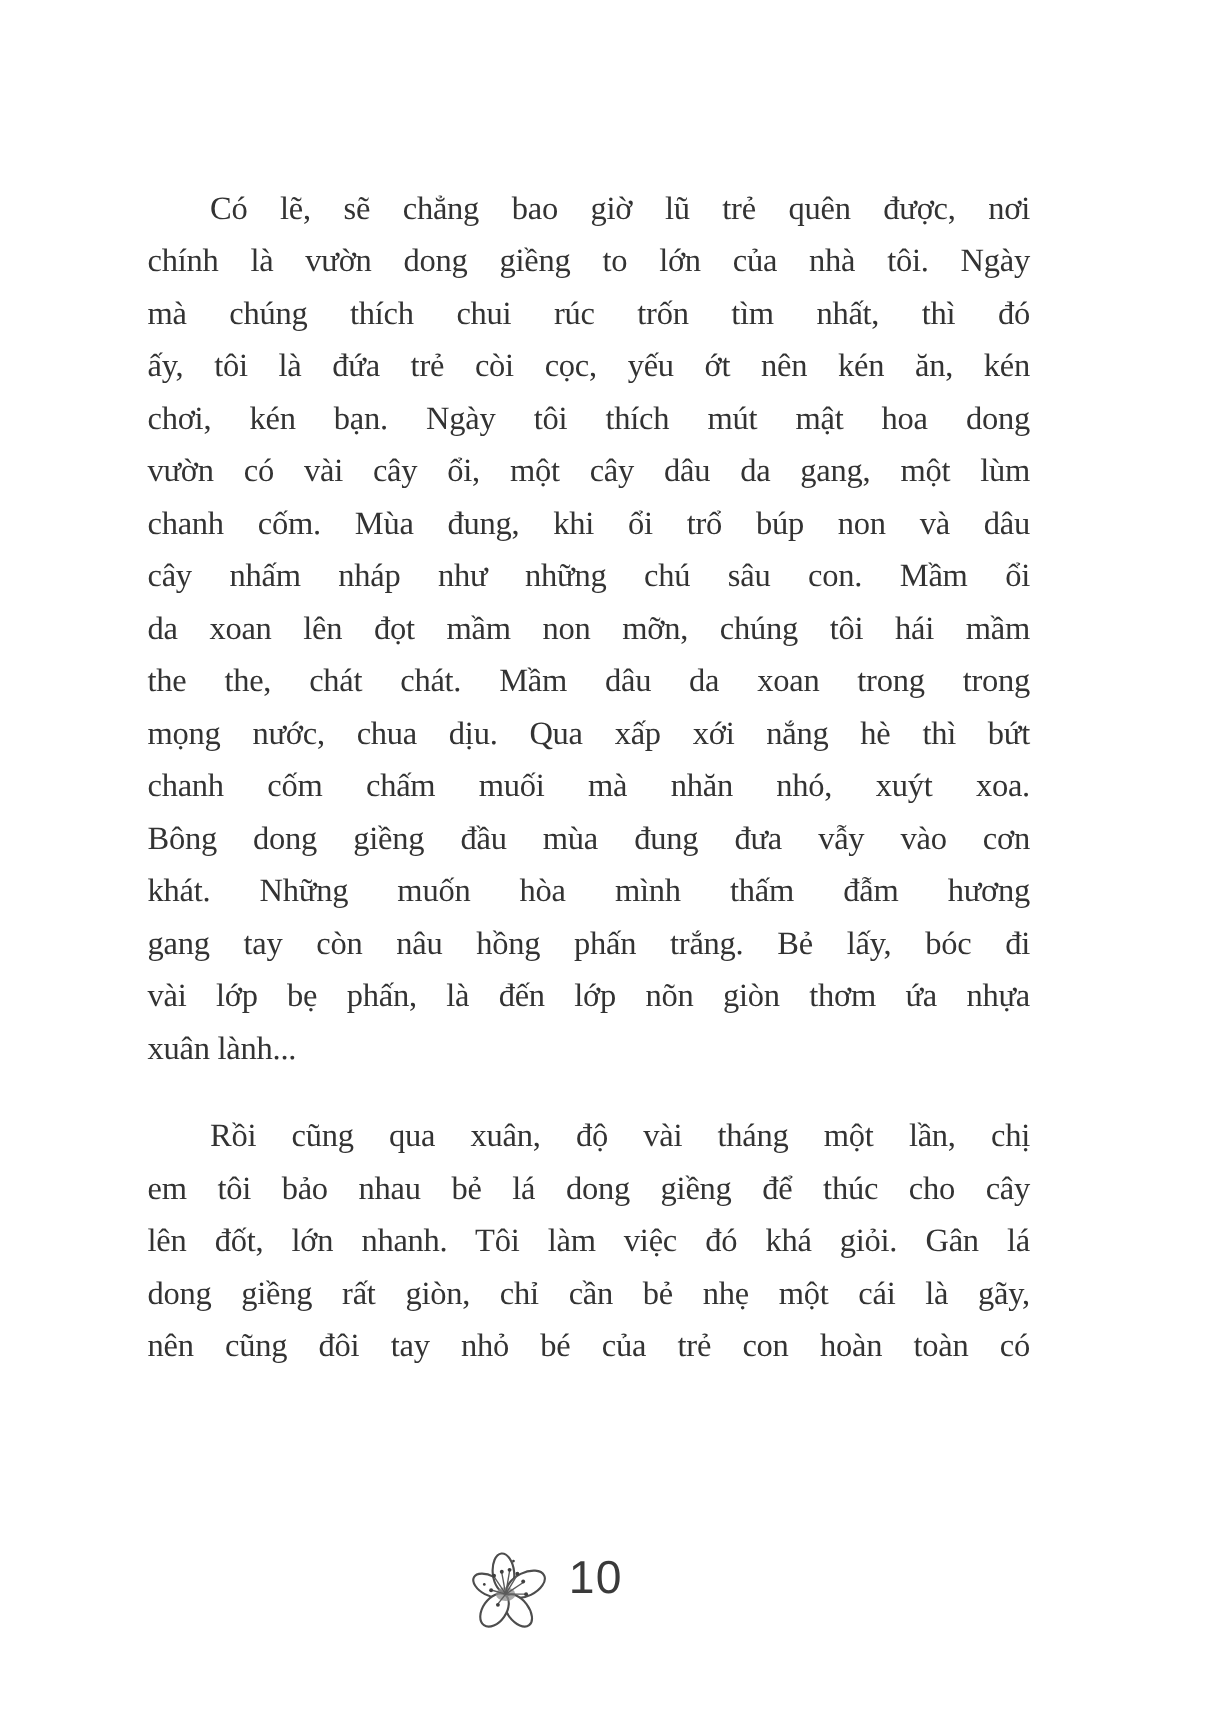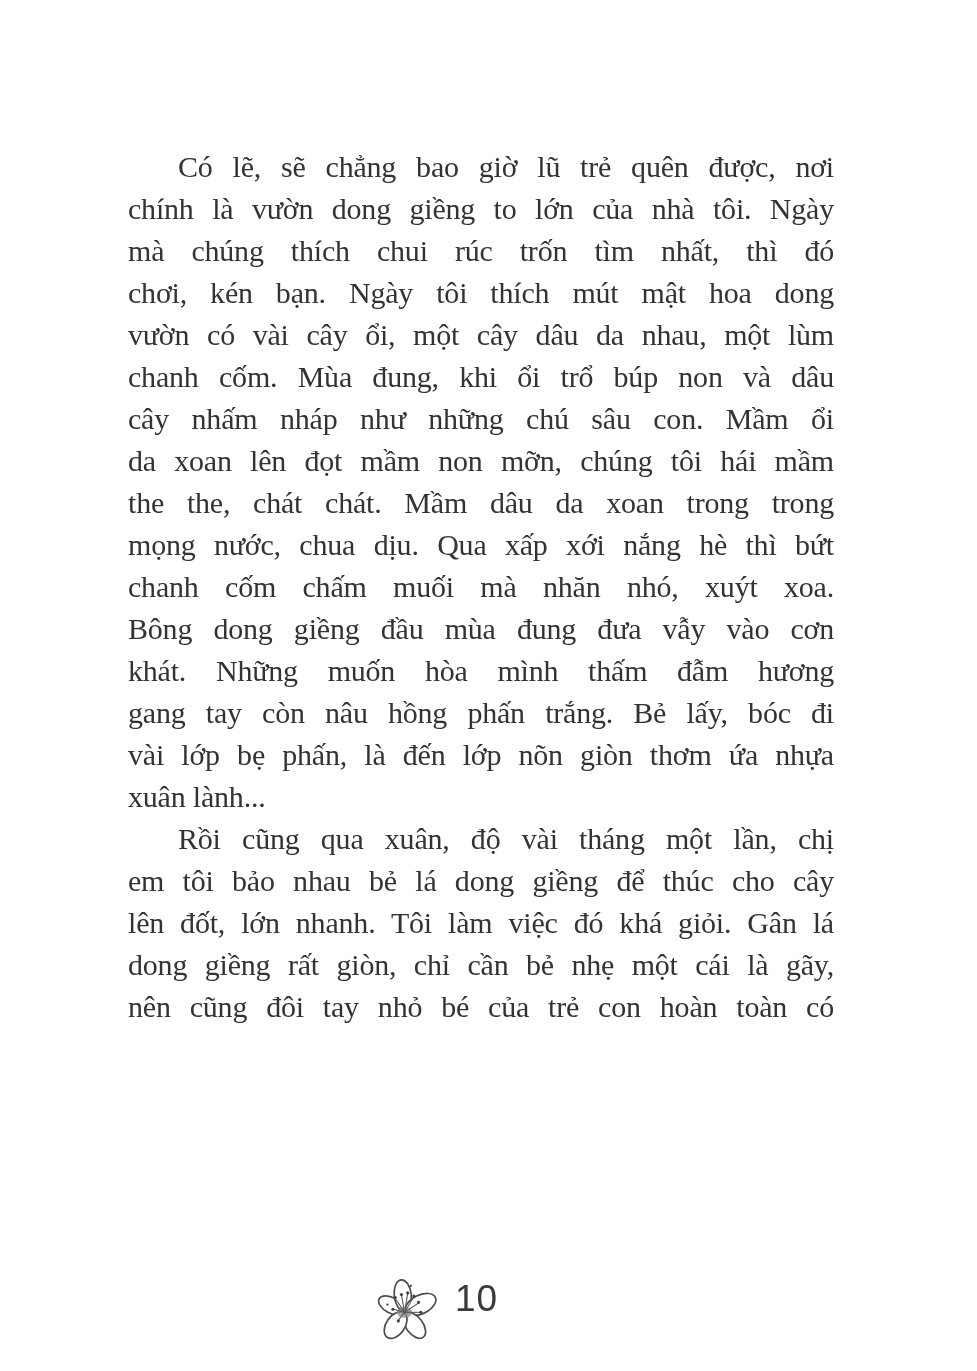--- a/index.html
+++ b/index.html
@@ -11,43 +11,42 @@
     position: relative;
     width: 977px;
     height: 1371px;
     background: #ffffff;
     overflow: hidden;
     font-family: "Liberation Serif", serif;
     color: #333333;
   }
   .text-block {
     position: absolute;
-    left: 128px;
+    left: 118px;
     top: 146px;
     width: 706px;
-    font-size: 30px;
+    font-size: 26px;
     line-height: 42px;
     letter-spacing: -0.2px;
   }
   .paragraph { margin: 0; }
-  .paragraph + .paragraph { margin-top: 0; }
+  .paragraph + .paragraph { margin-top: 28px; }
   .line {
     text-align: justify;
     text-align-last: justify;
     white-space: normal;
   }
   .line.first { text-indent: 50px; }
   .line.last { text-align-last: left; }
   .page-footer {
     position: absolute;
     left: 0;
     top: 1236px;
     width: 977px;
     height: 80px;
-    margin-top: 37px;
   }
   .ornament {
     position: absolute;
     left: 363px;
     top: 2px;
     width: 80px;
     height: 70px;
   }
   .page-number {
     position: absolute;
@@ -63,22 +62,23 @@
 </head>
 <body>
 
 <div class="page">
 
   <main class="text-block" id="text-block">
       <div class="paragraph">
         <div class="line first">Có lẽ, sẽ chẳng bao giờ lũ trẻ quên được, nơi</div>
         <div class="line">chính là vườn dong giềng to lớn của nhà tôi. Ngày</div>
         <div class="line">mà chúng thích chui rúc trốn tìm nhất, thì đó</div>
+        <div class="line">ấy, tôi là đứa trẻ còi cọc, yếu ớt nên kén ăn, kén</div>
         <div class="line">chơi, kén bạn. Ngày tôi thích mút mật hoa dong</div>
-        <div class="line">vườn có vài cây ổi, một cây dâu da nhau, một lùm</div>
+        <div class="line">vườn có vài cây ổi, một cây dâu da gang, một lùm</div>
         <div class="line">chanh cốm. Mùa đung, khi ổi trổ búp non và dâu</div>
         <div class="line">cây nhấm nháp như những chú sâu con. Mầm ổi</div>
         <div class="line">da xoan lên đọt mầm non mỡn, chúng tôi hái mầm</div>
         <div class="line">the the, chát chát. Mầm dâu da xoan trong trong</div>
         <div class="line">mọng nước, chua dịu. Qua xấp xới nắng hè thì bứt</div>
         <div class="line">chanh cốm chấm muối mà nhăn nhó, xuýt xoa.</div>
         <div class="line">Bông dong giềng đầu mùa đung đưa vẫy vào cơn</div>
         <div class="line">khát. Những muốn hòa mình thấm đẫm hương</div>
         <div class="line">gang tay còn nâu hồng phấn trắng. Bẻ lấy, bóc đi</div>
         <div class="line">vài lớp bẹ phấn, là đến lớp nõn giòn thơm ứa nhựa</div>

